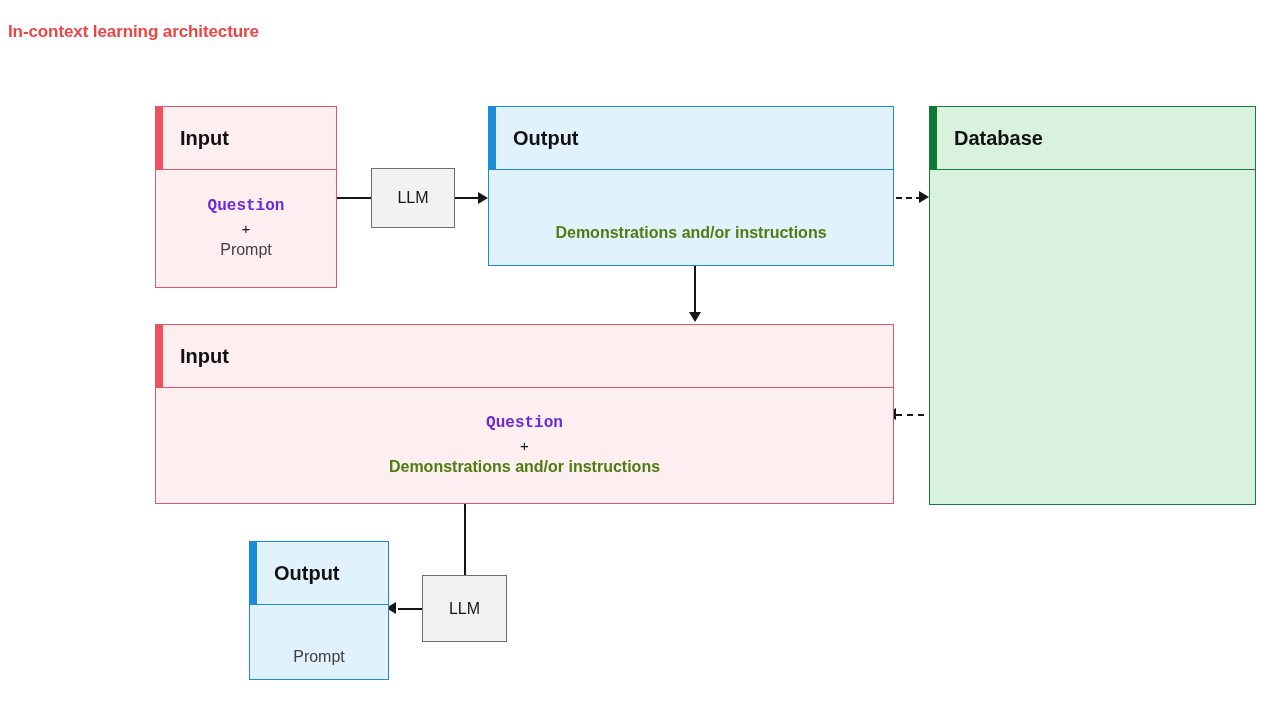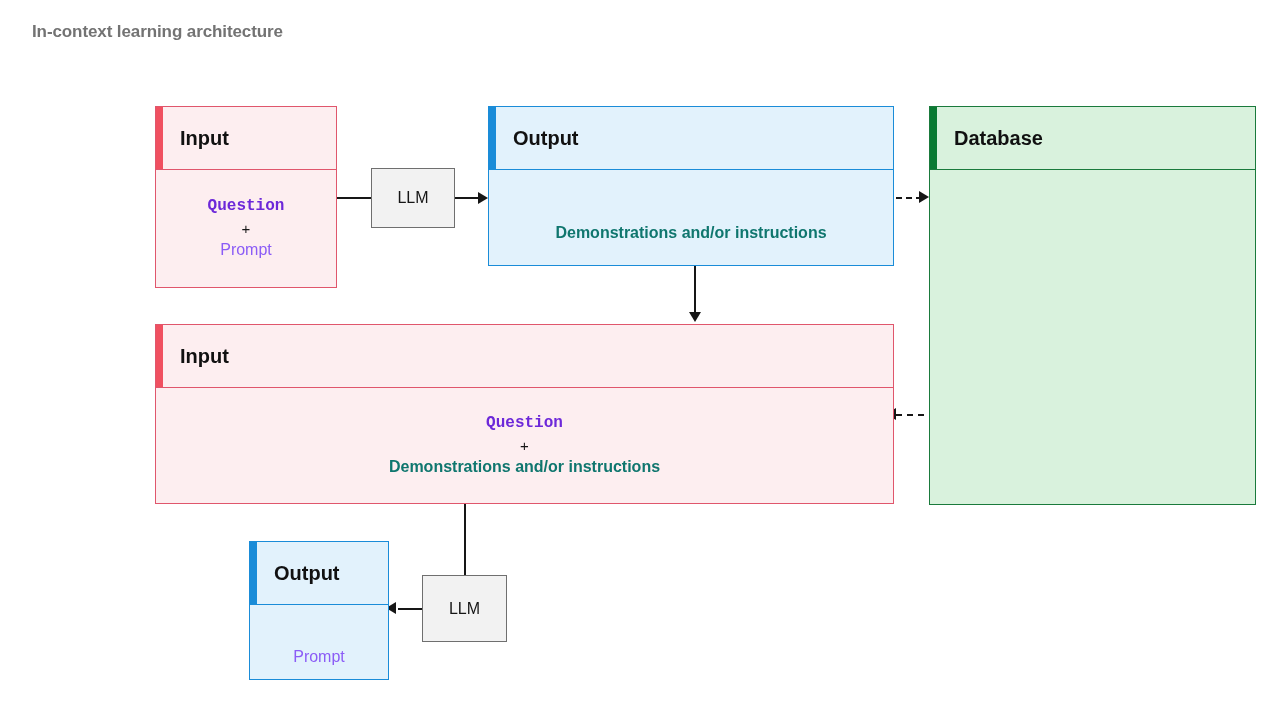--- a/index.html
+++ b/index.html
@@ -17,26 +17,26 @@
   }
 
   #canvas {
     position: absolute;
     inset: 0;
   }
 
   
   .page-title {
     position: absolute;
-    left: 32px;
+    left: 8px;
     top: 22px;
     font-size: 17px;
     font-weight: bold;
     letter-spacing: -0.1px;
-    color: #737373;
+    color: #ef4444;
   }
 
   
   .card {
     position: absolute;
     box-sizing: border-box;
     display: flex;
     flex-direction: column;
   }
   .card-header {
@@ -67,22 +67,22 @@
     flex-direction: column;
     align-items: center;
     justify-content: center;
     text-align: center;
   }
   .card-body .line {
     line-height: 1.42;
     font-size: 16px;
   }
   .line.red   { color: #6d28d9; font-weight: bold; font-family: Liberation Mono, monospace; }
-  .line.blue  { color: #0f766e; font-weight: bold; }
-  .line.plain { color: #8b5cf6; font-weight: normal; }
+  .line.blue  { color: #4d7c0f; font-weight: bold; }
+  .line.plain { color: #404040; font-weight: normal; }
   .line.plus  { color: #161616; font-weight: normal; font-size: 15px; }
 
   
   .card.input {
     background: #fdeef0;
     border: 1.5px solid #e0566c;
   }
   .card.input .card-header {
     background: #fdeef0;
     border-bottom: 1.5px solid #e0566c;

